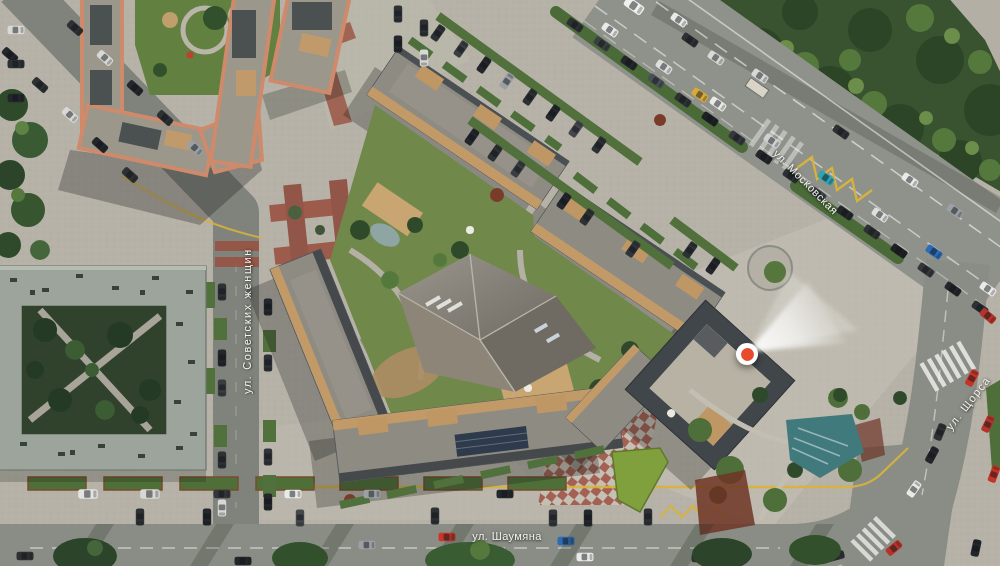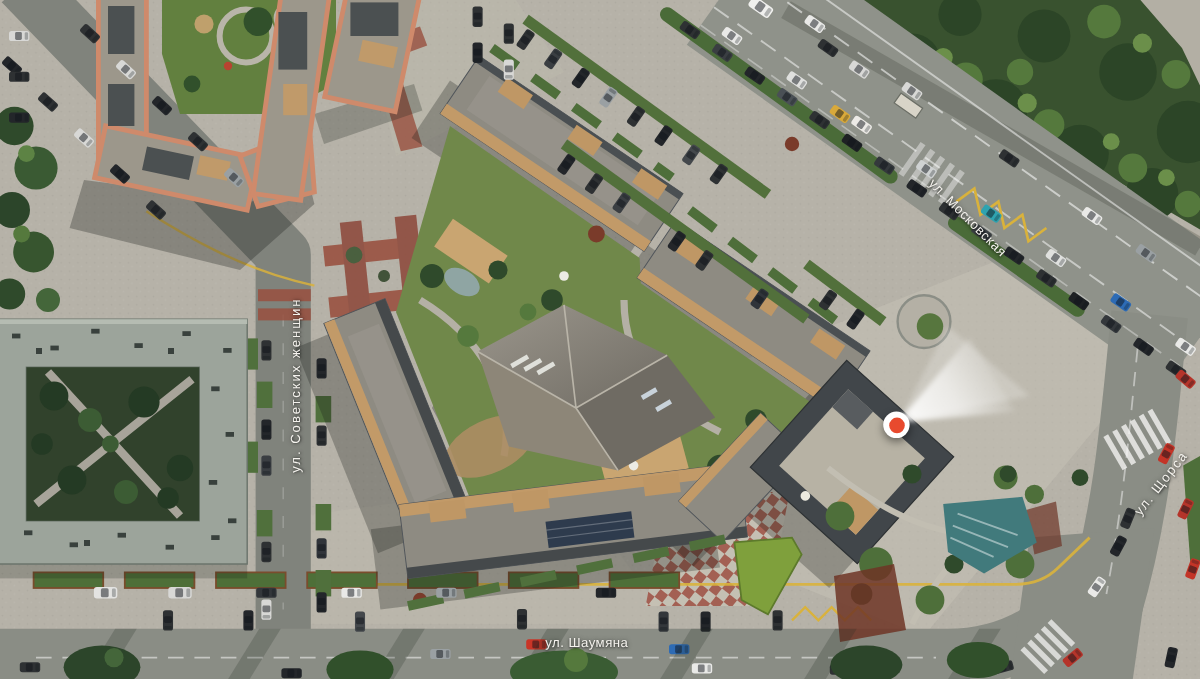--- a/index.html
+++ b/index.html
@@ -3,21 +3,21 @@
 <meta charset="utf-8">
 <style>
   html,body{margin:0;padding:0;background:#1e1f1d;}
   #stage{position:relative;width:1000px;height:566px;overflow:hidden;
          font-family:"Liberation Sans","DejaVu Sans",sans-serif;background:#b6b2a8;}
   #scene{position:absolute;left:0;top:0;}
   .street-label{position:absolute;color:#f5f3ee;white-space:nowrap;
     text-shadow:0 1px 2px rgba(0,0,0,.65),0 0 4px rgba(0,0,0,.35);
     font-size:11px;letter-spacing:1px;text-align:center;pointer-events:none;}
   #lbl-sovetskikh{left:157px;top:315px;width:180px;letter-spacing:1.6px;transform:rotate(-90deg);}
-  #lbl-shaumyana{left:429px;top:530px;width:120px;letter-spacing:.4px;}
+  #lbl-shaumyana{left:447px;top:530px;width:120px;letter-spacing:.4px;}
   #lbl-moskovskaya{left:736px;top:176px;width:140px;letter-spacing:.6px;transform:rotate(45deg);}
   #lbl-shchorsa{left:918px;top:397px;width:100px;letter-spacing:1.4px;transform:rotate(-52deg);}
   #marker{position:absolute;left:736px;top:343px;width:22px;height:22px;border-radius:50%;
     background:#ffffff;box-shadow:0 3px 7px rgba(0,0,0,.45);display:flex;
     align-items:center;justify-content:center;cursor:pointer;}
   #marker .dot{width:13px;height:13px;border-radius:50%;background:#e84a2e;}
 </style>
 </head>
 <body>
 

